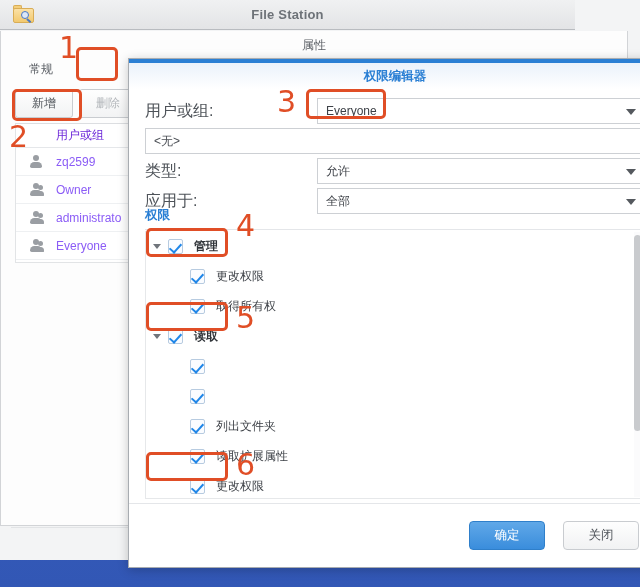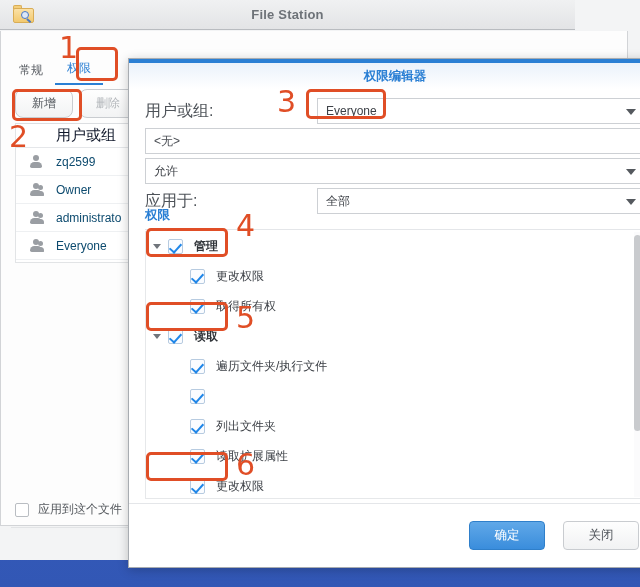--- a/index.html
+++ b/index.html
@@ -55,53 +55,53 @@
   
   #props-panel {
     position: absolute; left: 0; top: 31px; width: 628px; height: 495px;
     background: #fdfdfd; border: 1px solid #d2d4d7; border-top: none;
   }
   #props-title {
     position: absolute; left: 0; right: 0; top: 6px;
     text-align: center; font-size: 12px; color: #5c6066;
   }
   .tabstrip {
-    position: absolute; left: 6px; top: 26px; height: 28px;
-    display: flex; align-items: flex-end;
+    position: absolute; left: 16px; top: 26px; height: 28px;
+    display: flex; align-items: flex-end; flex-direction: column;
   }
   .tab-item {
     font-size: 12px; color: #5c6066; padding: 4px 12px 6px 12px;
     cursor: default;
   }
   .tab-item.active { color: #2a7fd4; border-bottom: 2px solid #2a7fd4; }
 
   .btnbar { position: absolute; left: 14px; top: 58px; display: flex; gap: 6px; }
   .sm-btn {
     font-size: 12px; color: #4e5359; background: linear-gradient(180deg,#fefefe,#f2f3f4);
-    border: 1px solid #c9ccd0; border-radius: 8px; padding: 5px 16px;
+    border: 1px solid #c9ccd0; border-radius: 3px; padding: 5px 16px;
     min-width: 58px; text-align: center;
   }
   .sm-btn.disabled { color: #b3b7bb; }
 
   #user-list {
     position: absolute; left: 14px; top: 92px; width: 600px; height: 140px;
     border: 1px solid #e2e4e6; border-top: 1px solid #dcdee1;
     background: #fff;
   }
   #user-list .lh {
     height: 24px; border-bottom: 1px solid #e5e7ea; display: flex; align-items: center;
   }
-  #user-list .lh span { font-size: 15px; color: #0f172a; padding-left: 40px; }
+  #user-list .lh span { font-size: 12px; color: #6d28d9; padding-left: 40px; }
   .user-row {
     height: 28px; display: flex; align-items: center; border-bottom: 1px solid #eef0f2;
   }
   .user-row .uicon {
     width: 40px; display: flex; justify-content: center; align-items: center;
   }
-  .user-row .uname { font-size: 12px; color: #0c4a6e; }
+  .user-row .uname { font-size: 12px; color: #8b5cf6; }
   .person-glyph { position: relative; width: 14px; height: 14px; }
   .person-glyph i {
     position: absolute; display: block; background: #9a9ea3;
   }
   .person-glyph .head { left: 4px; top: 0; width: 6px; height: 6px; border-radius: 50%; }
   .person-glyph .body { left: 1px; top: 7px; width: 12px; height: 6px; border-radius: 5px 5px 2px 2px; }
   .person-glyph.group .head2 { left: 9px; top: 2px; width: 5px; height: 5px; border-radius: 50%; }
   .person-glyph.group .body2 { left: 8px; top: 8px; width: 7px; height: 5px; border-radius: 4px 4px 1px 1px; }
 
   #apply-row {
@@ -228,20 +228,21 @@
     <div id="app-icon">
       <div class="tab"></div>
         <div class="folder"></div>
       <div class="mag"></div>
         <div class="mag-h"></div>
     </div>
     <div class="tb-title">File Station</div>
   </div>
 
   <div id="props-panel">
+    <div id="props-title">属性</div>
 
     <div class="tabstrip">
       <div class="tab-item">常规</div>
       <div class="tab-item active">权限</div>
     </div>
 
     <div class="btnbar">
       <div class="sm-btn">新增</div>
       <div class="sm-btn disabled">删除</div>
     </div>
@@ -287,24 +288,20 @@
               <i class="head"></i>
               <i class="body"></i>
               <i class="head2"></i>
               <i class="body2"></i>
             </div>
         </div>
         <div class="uname">Everyone</div>
       </div>
     </div>
 
-    <div id="apply-row">
-      <div class="cb-empty"></div>
-      <div class="lbl">应用到这个文件</div>
-    </div>
     <div id="props-sep"></div>
   </div>
 
   <div id="perm-dialog">
     <div id="perm-topbar"></div>
     <div id="perm-header"></div>
     <div id="perm-title">权限编辑器</div>
 
     <div class="form-row" style="top:38px">
       <div class="flabel">用户或组:</div>
@@ -314,20 +311,21 @@
       </div>
     </div>
 
     <div class="form-row" style="top:68px">
       <div class="field readonly">
         <span>&lt;无&gt;</span>
       </div>
     </div>
 
     <div class="form-row" style="top:98px">
+      <div class="flabel">类型:</div>
       <div class="field">
         <span>允许</span>
         <span class="caret"></span>
       </div>
     </div>
 
     <div class="form-row" style="top:128px">
       <div class="flabel">应用于:</div>
       <div class="field">
         <span>全部</span>
@@ -356,21 +354,20 @@
       </div>
       <div class="tree-row parent">
         <div class="twisty">
             <div class="tri-down"></div>
           </div>
         <div class="cb checked"></div>
         <div class="tlabel">读取</div>
       </div>
       <div class="tree-row child">
         <div class="cb checked"></div>
-        <div class="tlabel">遍历文件夹/执行文件</div>
       </div>
       <div class="tree-row child">
         <div class="cb checked"></div>
       </div>
       <div class="tree-row child">
         <div class="cb checked"></div>
         <div class="tlabel">列出文件夹</div>
       </div>
       <div class="tree-row child">
         <div class="cb checked"></div>

